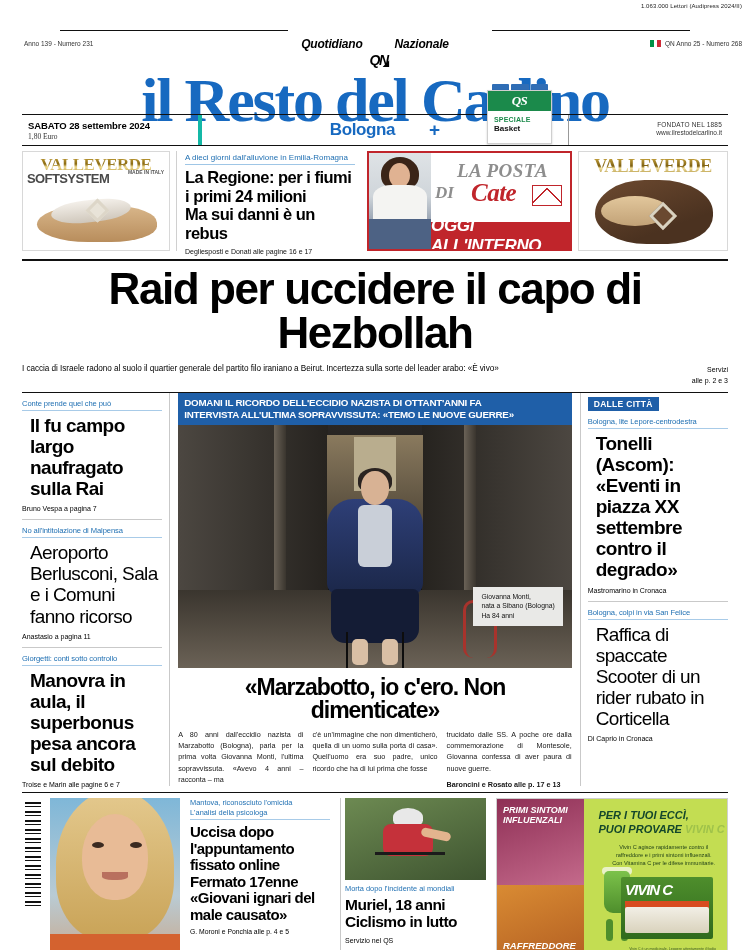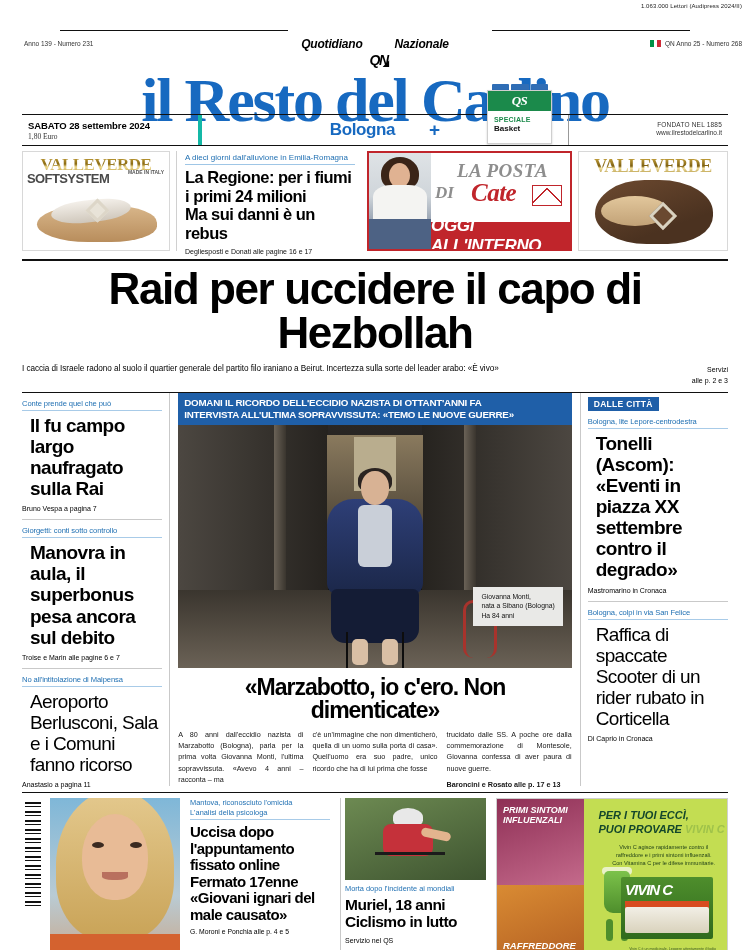--- a/index.html
+++ b/index.html
@@ -470,28 +470,28 @@
 
   <div class="body3">
 
     <div class="colL">
       <div class="art">
         <div class="kick">Conte prende quel che può</div>
         <h3>Il fu campo largo naufragato sulla Rai</h3>
         <div class="by">Bruno Vespa a pagina 7</div>
       </div>
       <div class="art">
+        <div class="kick">No all'intitolazione di Malpensa</div>
+        <h3 class="light">Aeroporto Berlusconi, Sala e i Comuni fanno ricorso</h3>
+        <div class="by">Anastasio a pagina 11</div>
+      </div>
+      <div class="art">
         <div class="kick">Giorgetti: conti sotto controllo</div>
         <h3>Manovra in aula, il superbonus pesa ancora sul debito</h3>
         <div class="by">Troise e Marin alle pagine 6 e 7</div>
-      </div>
-      <div class="art">
-        <div class="kick">No all'intitolazione di Malpensa</div>
-        <h3 class="light">Aeroporto Berlusconi, Sala e i Comuni fanno ricorso</h3>
-        <div class="by">Anastasio a pagina 11</div>
       </div>
     </div>
 
     <div class="colC">
       <div class="cbanner">
         <div>DOMANI IL RICORDO DELL'ECCIDIO NAZISTA DI OTTANT'ANNI FA</div>
         <div>INTERVISTA ALL'ULTIMA SOPRAVVISSUTA: «TEMO LE NUOVE GUERRE»</div>
       </div>
       <div class="cphoto">
         <div class="corridor"></div>

